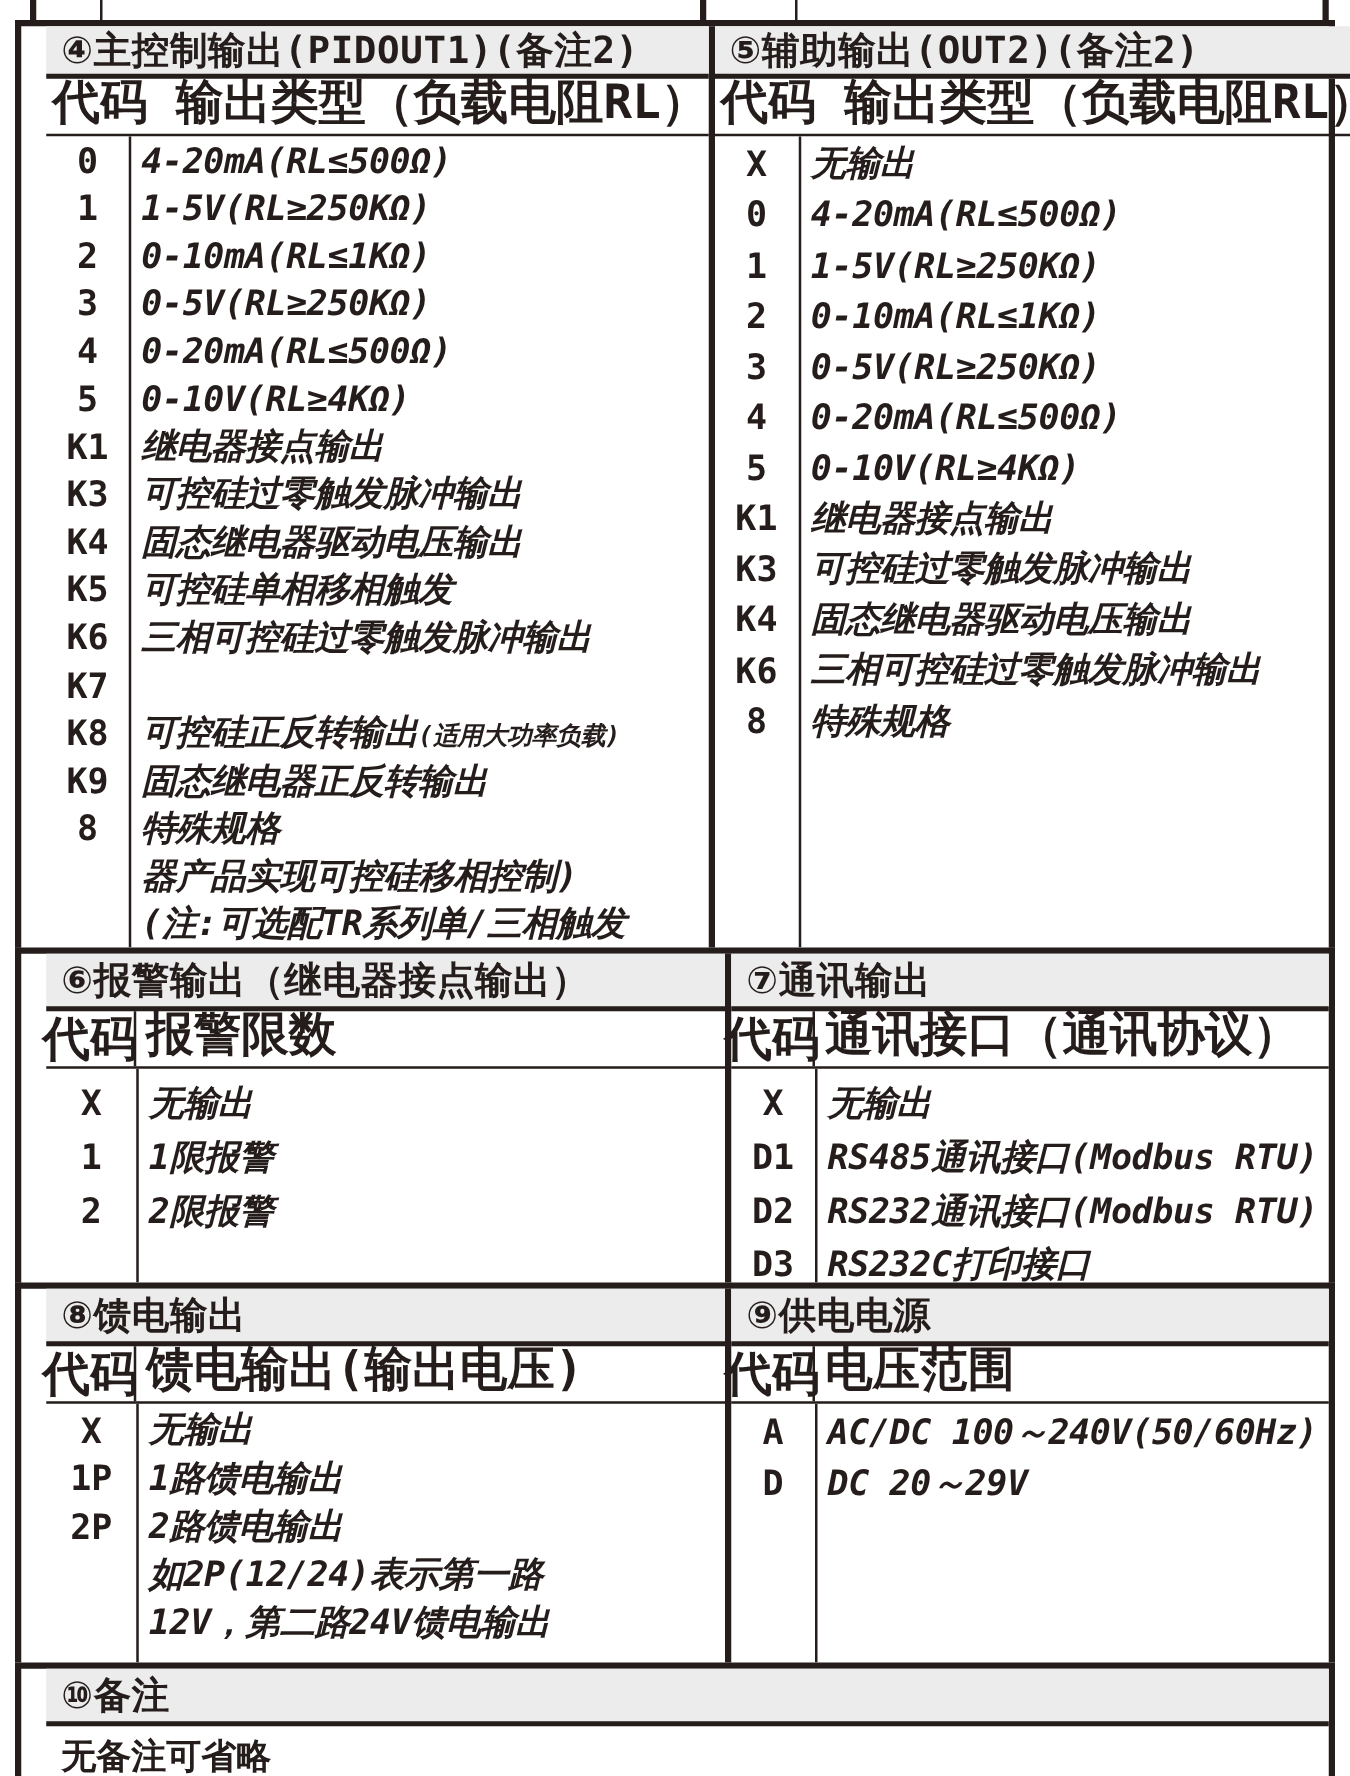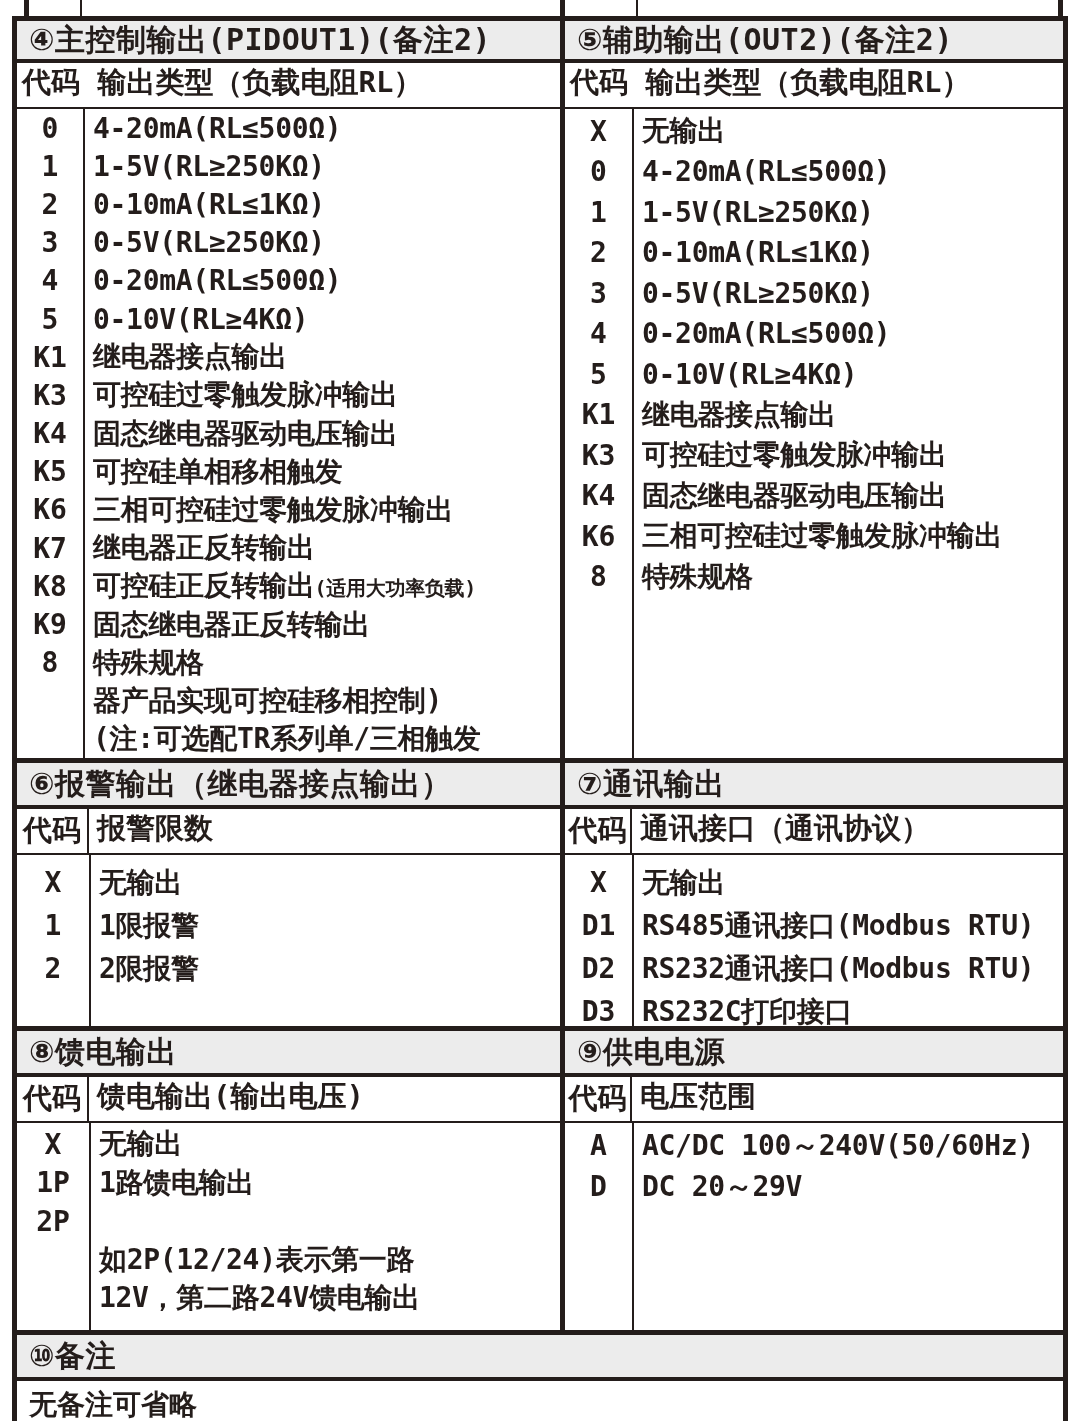--- a/index.html
+++ b/index.html
@@ -20,20 +20,21 @@
   .remnant{position:absolute;left:0;top:0;width:1080px;height:16px;}
   .vline{position:absolute;top:0;bottom:0;background:var(--ink);}
 
   
   .page{position:absolute;left:12px;top:16px;width:1056px;}
   .band{
     border-left:5px solid var(--ink);
     border-right:5px solid var(--ink);
     border-top:5px solid var(--ink);
     display:block;
+    padding-left:20px;
   }
   .band-a{height:742px;}
   .band-b{height:268px;}
   .band-c{height:304px;}
   .band-d{height:103px;border-bottom:5px solid var(--ink);}
   .cols{display:flex;height:100%;}
   .col{height:100%;display:flex;flex-direction:column;}
   .col-left{width:548px;border-right:5px solid var(--ink);}
   .col-right{flex:1;}
 
@@ -45,22 +46,22 @@
     font-size:30px;
     letter-spacing:0.5px;
     white-space:nowrap;
   }
   .band-a .sec-header{height:42px;}
   .band-b .sec-header,.band-c .sec-header,.band-d .sec-header{height:46px;align-items:center;}
 
   .col-header{
     border-bottom:2px solid var(--ink);
     height:46px;
-    display:flex;align-items:flex-start;
-    font-size:29px;
+    display:flex;align-items:flex-end;
+    font-size:38px;
     white-space:nowrap;
   }
   .col-header.plain{padding-left:5px;}
   .col-header .code-label{
     width:var(--div);
     height:100%;
     display:flex;align-items:center;justify-content:center;
     border-right:2px solid var(--ink);
     flex:0 0 auto;
   }
@@ -78,20 +79,21 @@
     width:var(--div);
     flex:0 0 auto;
     text-align:center;
     font-size:28px;
   }
   .row .desc{
     padding-left:10px;
     font-size:28px;
     letter-spacing:-0.3px;
     white-space:nowrap;
+    font-style:italic;
   }
   .row .desc .small{font-size:20px;}
   .d66{--div:66px;}
   .d67{--div:67px;}
   .d72{--div:72px;}
   .lh38{--rh:38.2px;}
   .lh40{--rh:40.5px;}
   .lh41{--rh:41px;}
   .lh43{--rh:43px;}
   .lh385{--rh:38.5px;}
@@ -167,21 +169,20 @@
             <div class="row">
             <span class="code">K5</span>
             <span class="desc"><span>可控硅单相移相触发</span><span class="small"></span></span>
           </div>
             <div class="row">
             <span class="code">K6</span>
             <span class="desc"><span>三相可控硅过零触发脉冲输出</span><span class="small"></span></span>
           </div>
             <div class="row">
             <span class="code">K7</span>
-            <span class="desc"><span>继电器正反转输出</span><span class="small"></span></span>
           </div>
             <div class="row">
             <span class="code">K8</span>
             <span class="desc"><span>可控硅正反转输出</span><span class="small">(适用大功率负载)</span></span>
           </div>
             <div class="row">
             <span class="code">K9</span>
             <span class="desc"><span>固态继电器正反转输出</span><span class="small"></span></span>
           </div>
             <div class="row">
@@ -328,20 +329,21 @@
             <div class="row">
             <span class="code">X</span>
             <span class="desc"><span>无输出</span></span>
           </div>
             <div class="row">
             <span class="code">1P</span>
             <span class="desc"><span>1路馈电输出</span></span>
           </div>
             <div class="row">
             <span class="code">2P</span>
+            <span class="desc"><span>2路馈电输出</span></span>
           </div>
             <div class="row">
             <span class="code"></span>
             <span class="desc"><span>如2P(12/24)表示第一路</span></span>
           </div>
             <div class="row">
             <span class="code"></span>
             <span class="desc"><span>12V，第二路24V馈电输出</span></span>
           </div>
           </div>

